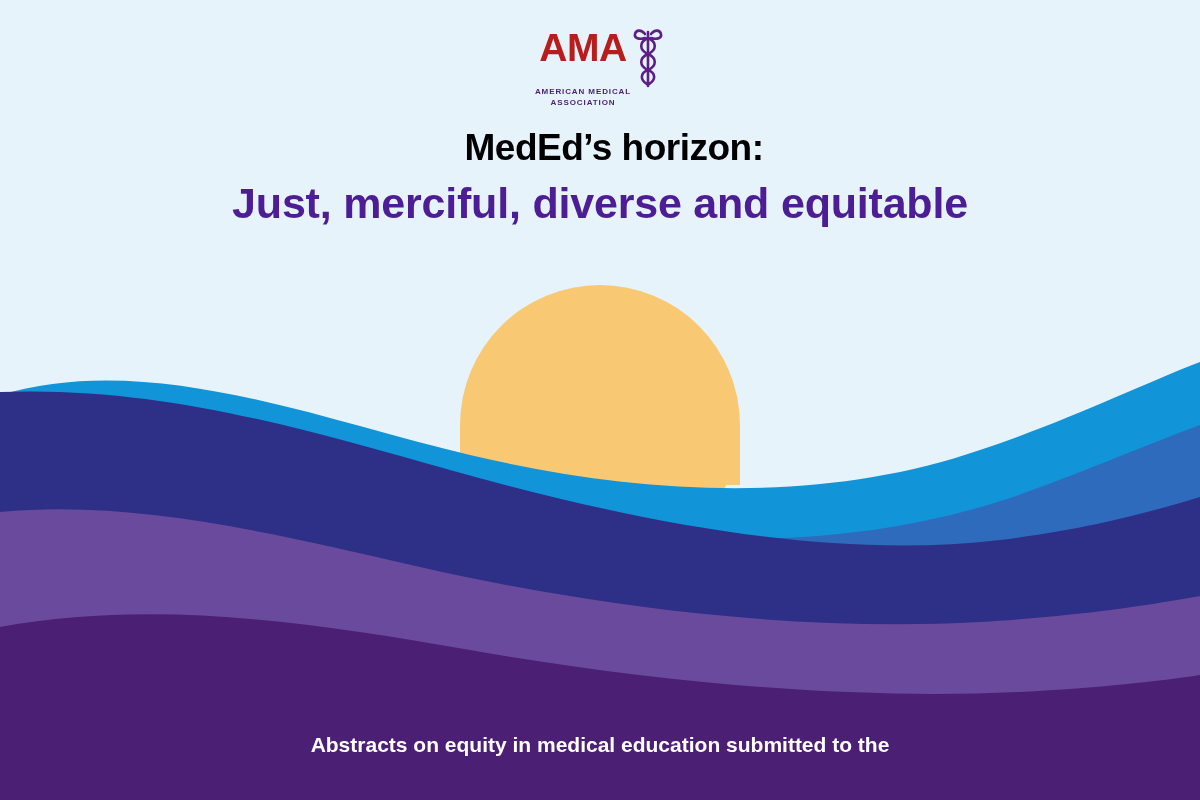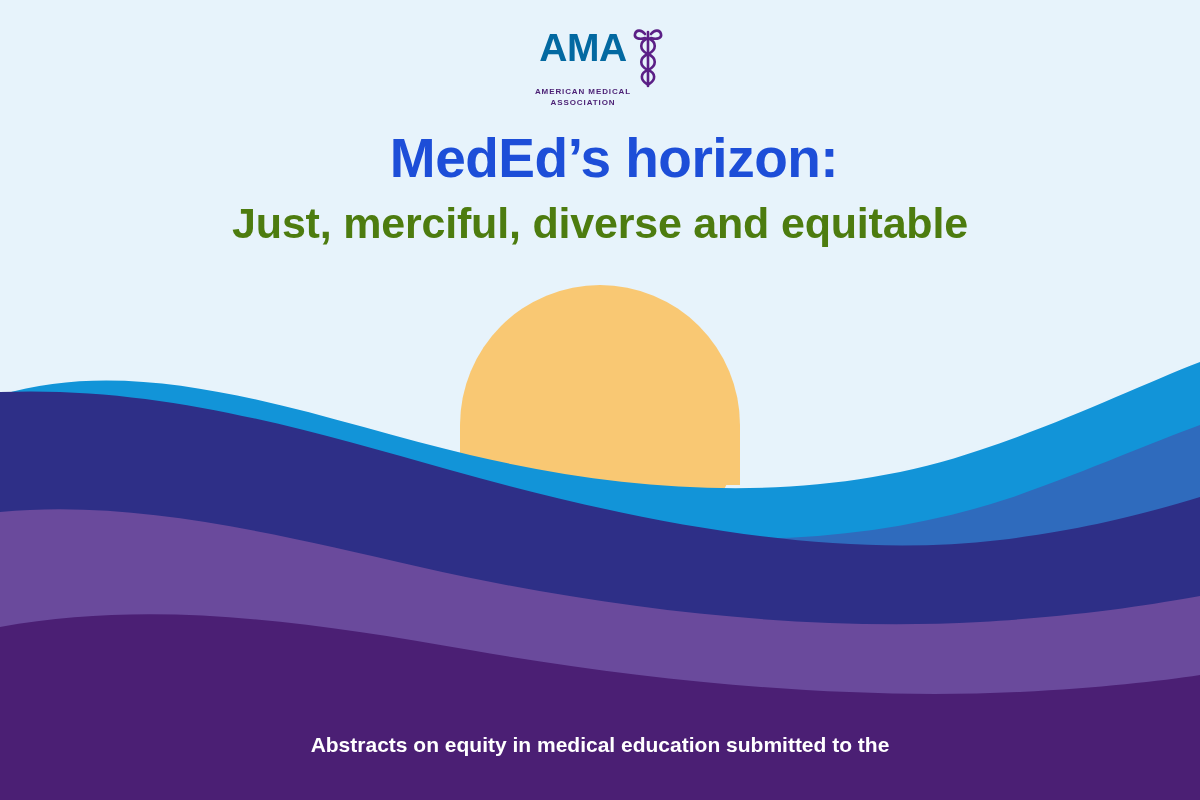--- a/index.html
+++ b/index.html
@@ -44,21 +44,21 @@
   .logo-text {
     display: flex;
     flex-direction: column;
     align-items: center;
     line-height: 1;
   }
   .logo-ama {
     font-size: 39px;
     font-weight: bold;
     letter-spacing: -0.5px;
-    color: #0369a1;
+    color: #b91c1c;
     font-family: "Liberation Sans", sans-serif;
   }
   .logo-sub {
     margin-top: 20px;
     font-size: 8px;
     font-weight: bold;
     letter-spacing: 0.9px;
     color: #4b1f74;
     text-align: center;
     line-height: 1.35;
@@ -70,32 +70,32 @@
   
   .title-block {
     position: absolute;
     top: 128px;
     left: 0;
     width: 1200px;
     text-align: center;
   }
   .title-main {
     margin: 0;
-    font-size: 55px;
+    font-size: 37px;
     font-weight: bold;
-    color: #1d4ed8;
+    color: #000000;
     letter-spacing: -0.5px;
     line-height: 1.1;
     padding-left: 28px;
   }
   .title-sub {
     margin: 10px 0 0 0;
     font-size: 43px;
     font-weight: bold;
-    color: #4d7c0f;
+    color: #4c1d95;
     letter-spacing: -0.2px;
     line-height: 1.15;
   }
   
   .caption-block {
     position: absolute;
     bottom: 40px;
     left: 0;
     width: 1200px;
     text-align: center;

